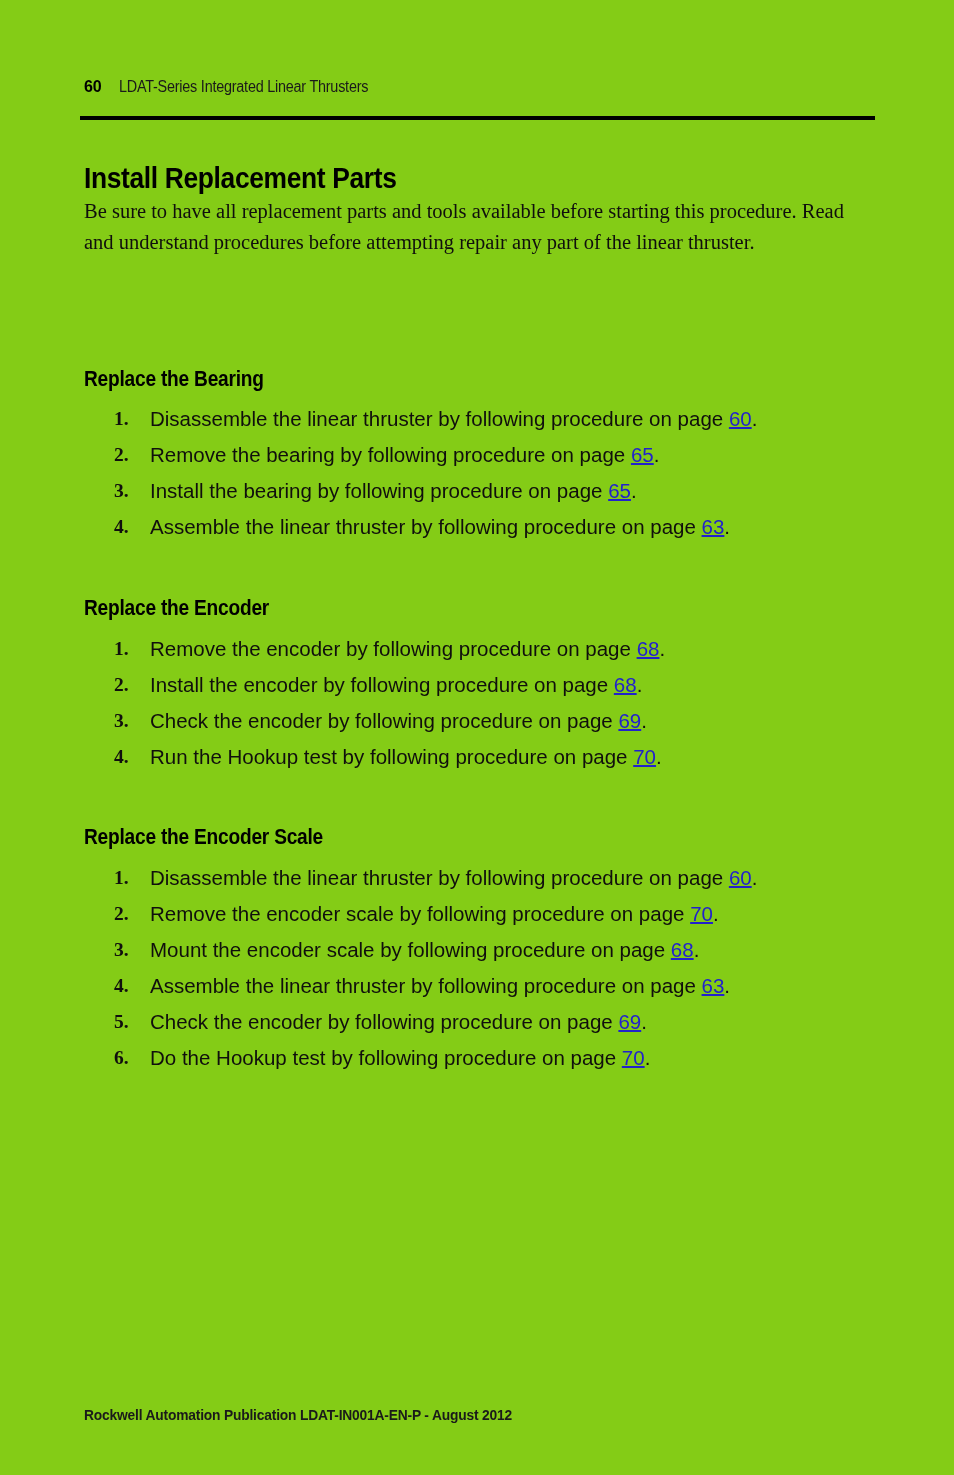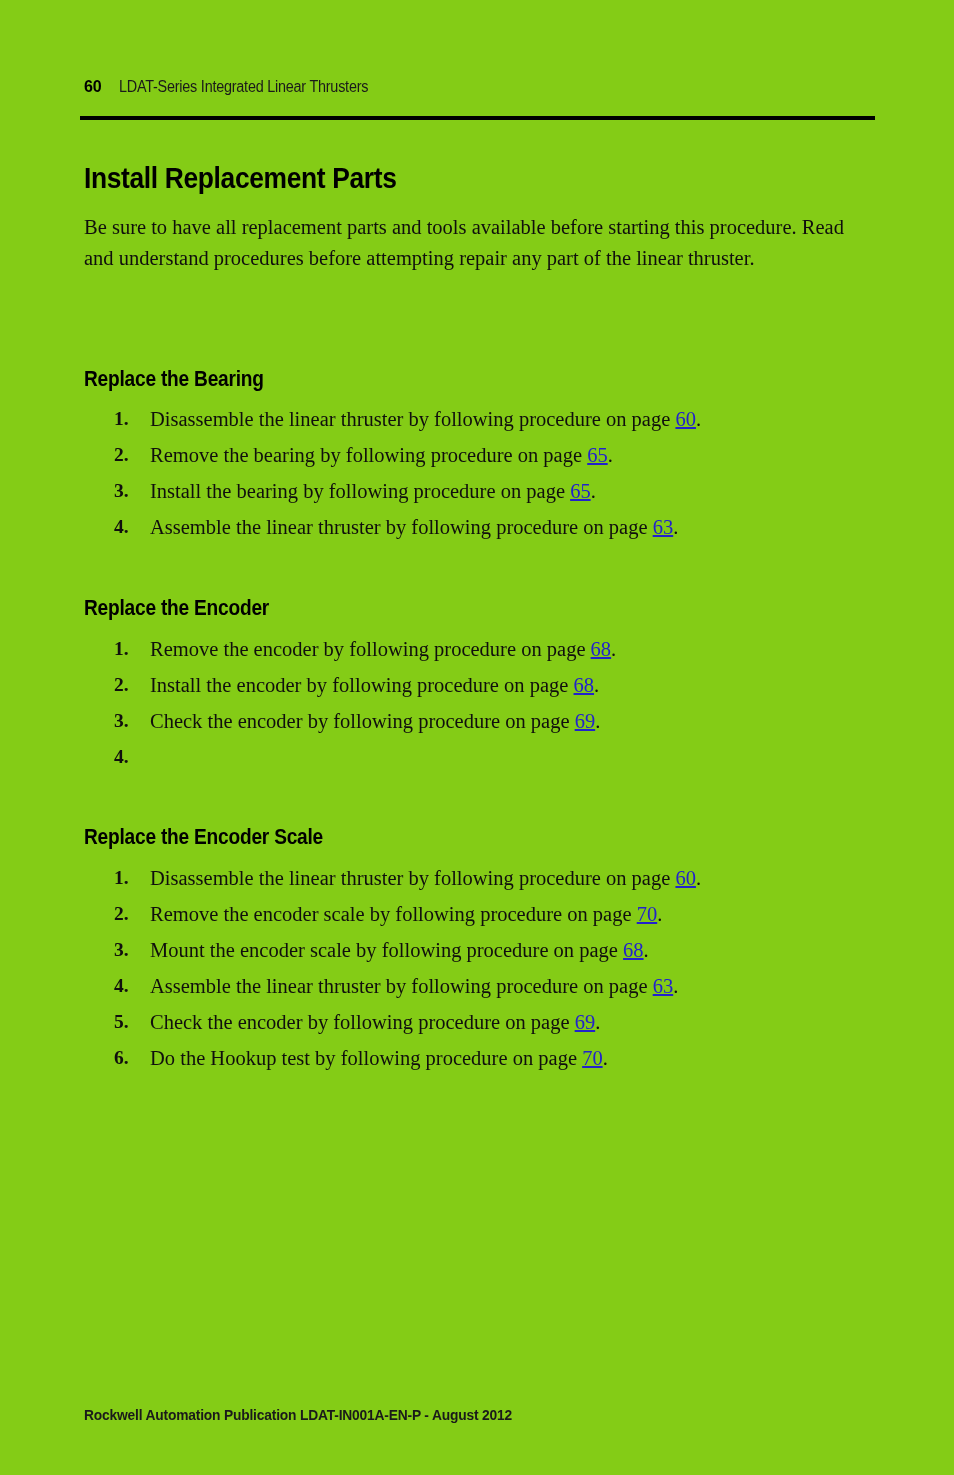--- a/index.html
+++ b/index.html
@@ -71,21 +71,20 @@
     transform: scaleX(0.88);
     transform-origin: left top;
     white-space: nowrap;
   }
 
   
   .body-block {
     position: absolute;
     left: 84px;
     width: 786px;
-    margin-top: 16px;
   }
 
   .body-para {
     font-family: "Liberation Serif", serif;
     font-size: 20.5px;
     line-height: 31px;
     color: #100f0d;
     margin: 0;
     text-align: left;
   }
@@ -144,21 +143,21 @@
     width: 22px;
     text-align: left;
     font-family: "Liberation Serif", serif;
     font-weight: bold;
     font-size: 19.5px;
     line-height: 28px;
     color: #100f0d;
   }
 
   .proc-text {
-    font-family: Liberation Serif, serif;
+    font-family: Liberation Sans, sans-serif;
   }
 
   .page-link {
     color: #2222cc;
     text-decoration: underline;
     text-underline-offset: 1px;
   }
 
   
   .page-footer {
@@ -198,21 +197,21 @@
       <li class="proc-item"><span class="proc-num">2.</span><span class="proc-text"><span>Remove the bearing by following procedure on page </span><a class="page-link" href="#">65</a><span>.</span></span></li>
       <li class="proc-item"><span class="proc-num">3.</span><span class="proc-text"><span>Install the bearing by following procedure on page </span><a class="page-link" href="#">65</a><span>.</span></span></li>
       <li class="proc-item"><span class="proc-num">4.</span><span class="proc-text"><span>Assemble the linear thruster by following procedure on page </span><a class="page-link" href="#">63</a><span>.</span></span></li>
     </ol>
 
   <h2 class="section-heading heading-encoder">Replace the Encoder</h2>
   <ol class="proc-list list-encoder">
       <li class="proc-item"><span class="proc-num">1.</span><span class="proc-text"><span>Remove the encoder by following procedure on page </span><a class="page-link" href="#">68</a><span>.</span></span></li>
       <li class="proc-item"><span class="proc-num">2.</span><span class="proc-text"><span>Install the encoder by following procedure on page </span><a class="page-link" href="#">68</a><span>.</span></span></li>
       <li class="proc-item"><span class="proc-num">3.</span><span class="proc-text"><span>Check the encoder by following procedure on page </span><a class="page-link" href="#">69</a><span>.</span></span></li>
-      <li class="proc-item"><span class="proc-num">4.</span></li>
+      <li class="proc-item"><span class="proc-num">4.</span><span class="proc-text"><span>Run the Hookup test by following procedure on page </span><a class="page-link" href="#">70</a><span>.</span></span></li>
     </ol>
 
   <h2 class="section-heading heading-encoder-scale">Replace the Encoder Scale</h2>
   <ol class="proc-list list-encoder-scale">
       <li class="proc-item"><span class="proc-num">1.</span><span class="proc-text"><span>Disassemble the linear thruster by following procedure on page </span><a class="page-link" href="#">60</a><span>.</span></span></li>
       <li class="proc-item"><span class="proc-num">2.</span><span class="proc-text"><span>Remove the encoder scale by following procedure on page </span><a class="page-link" href="#">70</a><span>.</span></span></li>
       <li class="proc-item"><span class="proc-num">3.</span><span class="proc-text"><span>Mount the encoder scale by following procedure on page </span><a class="page-link" href="#">68</a><span>.</span></span></li>
       <li class="proc-item"><span class="proc-num">4.</span><span class="proc-text"><span>Assemble the linear thruster by following procedure on page </span><a class="page-link" href="#">63</a><span>.</span></span></li>
       <li class="proc-item"><span class="proc-num">5.</span><span class="proc-text"><span>Check the encoder by following procedure on page </span><a class="page-link" href="#">69</a><span>.</span></span></li>
       <li class="proc-item"><span class="proc-num">6.</span><span class="proc-text"><span>Do the Hookup test by following procedure on page </span><a class="page-link" href="#">70</a><span>.</span></span></li>

